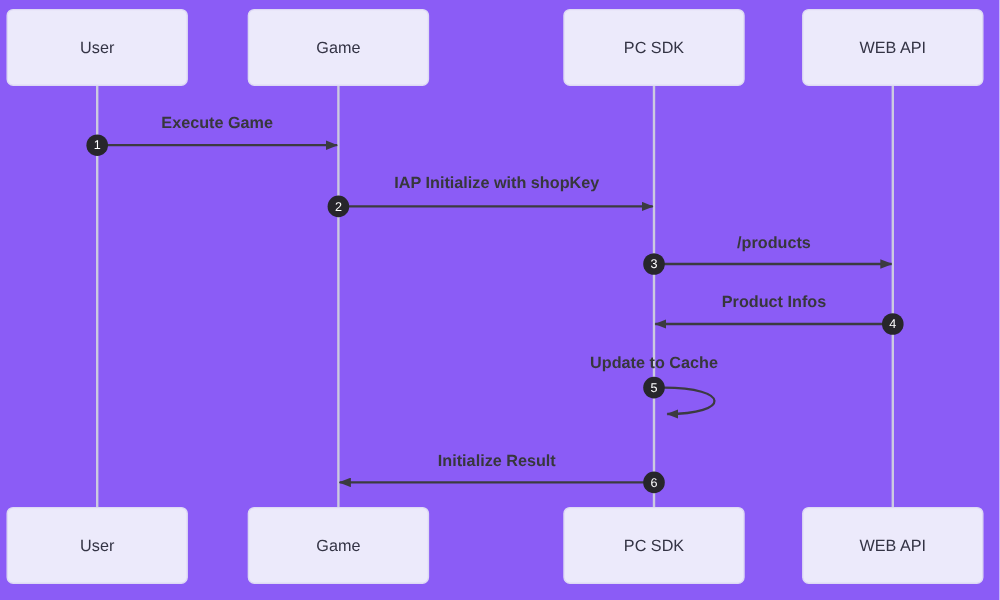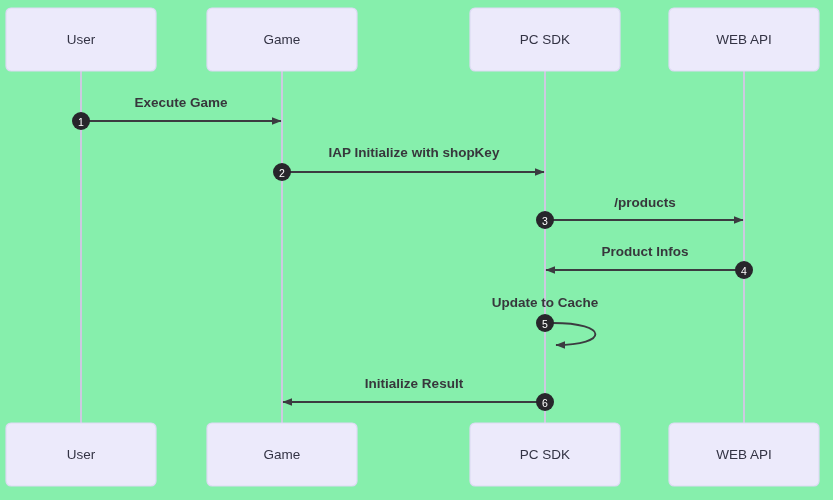--- a/index.html
+++ b/index.html
@@ -7,21 +7,21 @@
     padding: 0;
     background: #ffffff;
   }
   body {
     font-family: "Liberation Sans", sans-serif;
   }
   #diagram-root {
     position: relative;
     width: 833px;
     height: 500px;
-    background: #86efac;
+    background: #8b5cf6;
     overflow: hidden;
     text-align: right;
   }
   #sequence-svg {
     position: absolute;
     top: 0;
     left: 0;
     width: 833px;
     height: 500px;
     display: block;

